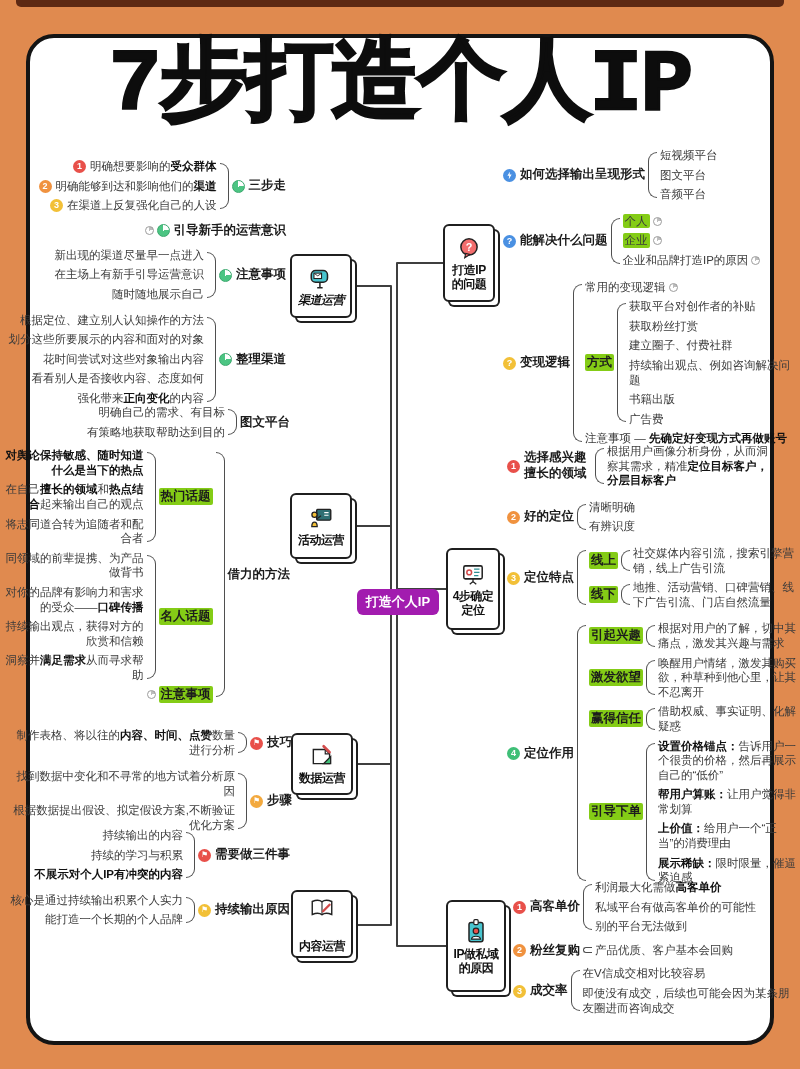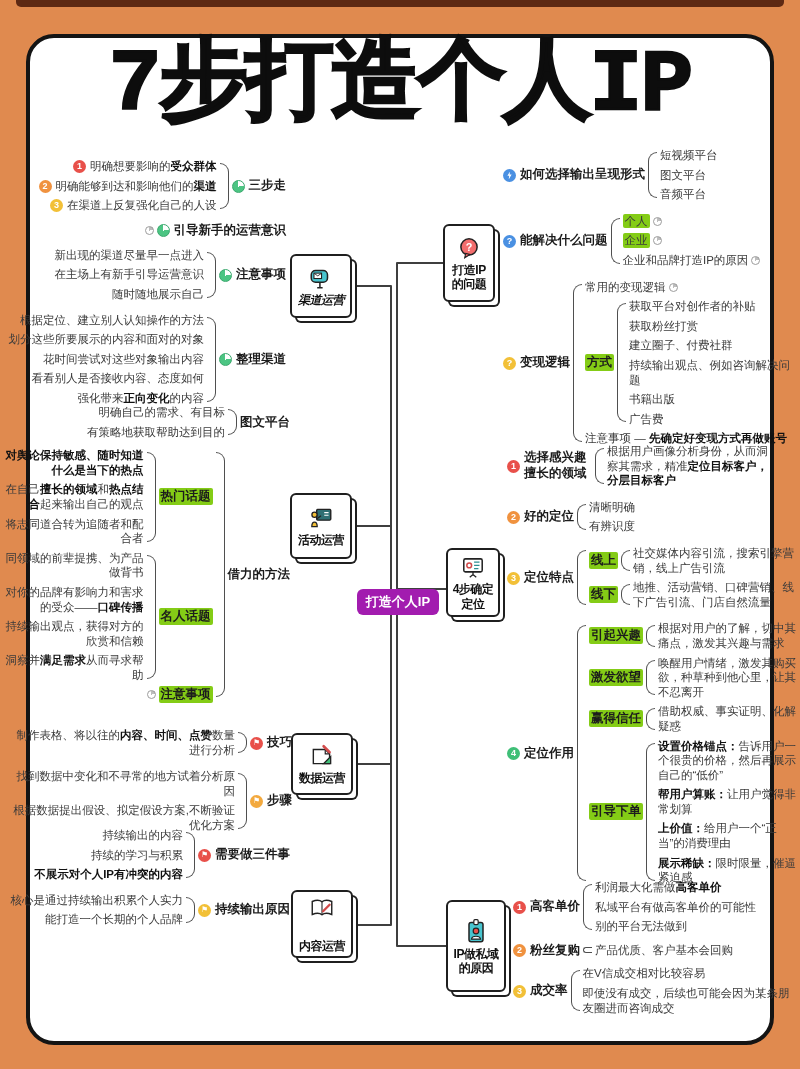--- a/index.html
+++ b/index.html
@@ -13,21 +13,21 @@
   
   .box { position:absolute; background:#fff; border:2.5px solid #1f1f1f; border-radius:6px;
          display:flex; flex-direction:column; align-items:center; justify-content:center; gap:2px;
          padding:3px 2px; box-shadow:5px 5px 0 -2px #fff, 5px 5px 0 0 #1f1f1f; z-index:3; text-align:center; }
   .box .blabel { font-weight:700; font-size:12px; line-height:1.2; color:#111; letter-spacing:-0.5px; }
   .bx-channel     { left:290px; top:254px; width:62px; height:64px;font-style:italic; }
   .bx-activity    { left:290px; top:493px; width:62px; height:66px; }
   .bx-data        { left:291px; top:733px; width:62px; height:62px; }
   .bx-content     { left:291px; top:890px; width:62px; height:68px;justify-content:space-between; }
   .bx-questions   { left:443px; top:224px; width:52px; height:78px; }
-  .bx-positioning { left:446px; top:548px; width:54px; height:69px; }
+  .bx-positioning { left:446px; top:548px; width:54px; height:82px; }
   .bx-private     { left:446px; top:900px; width:60px; height:92px; }
 
   .center-node { position:absolute; left:357px; top:589px; width:82px; height:26px; background:#a21caf; color:#fff;
          display:flex; align-items:center; justify-content:center; font-weight:700; font-size:13px; border-radius:6px; z-index:4; }
 
   
   .cl { position:absolute; display:flex; flex-direction:column; z-index:2; }
   .cl.left  { align-items:flex-end; }
   .cl.right { align-items:flex-start; }
   .cl-channel     { top:157px; right:514px; row-gap:7px; }

